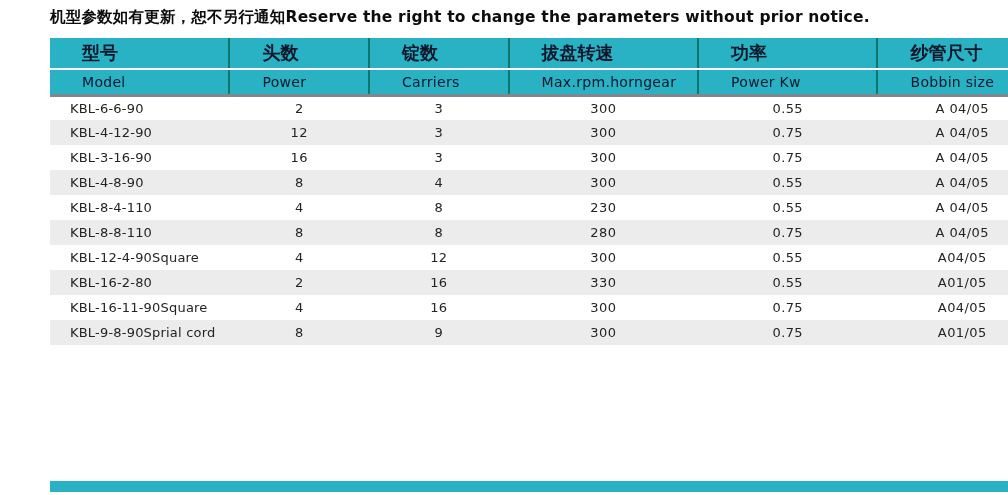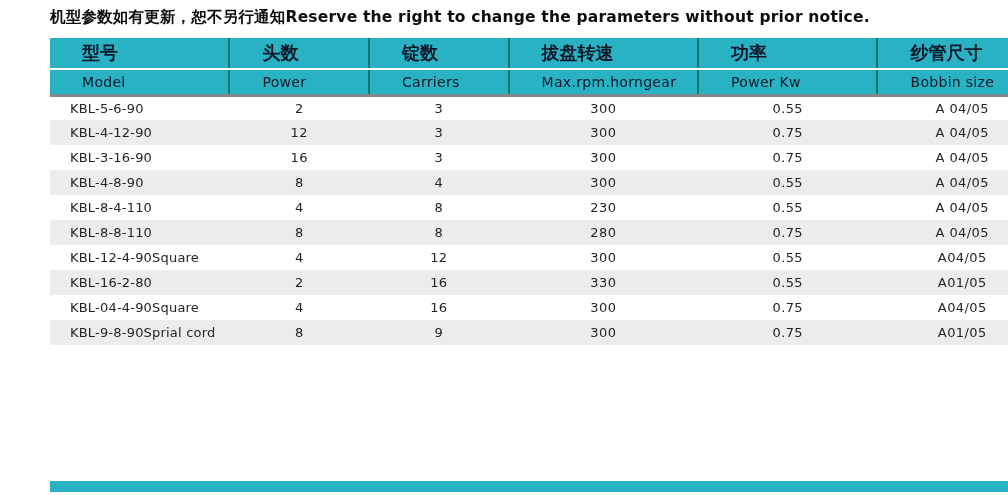--- a/index.html
+++ b/index.html
@@ -117,21 +117,21 @@
           <th>Model</th>
           <th>Power</th>
           <th>Carriers</th>
           <th>Max.rpm.horngear</th>
           <th>Power Kw</th>
           <th>Bobbin size</th>
         </tr>
       </thead>
       <tbody>
           <tr>
-            <td>KBL-5-6-90</td>
+            <td>KBL-6-6-90</td>
             <td>2</td>
             <td>3</td>
             <td>300</td>
             <td>0.55</td>
             <td>A 04/05</td>
           </tr>
           <tr>
             <td>KBL-4-12-90</td>
             <td>12</td>
             <td>3</td>
@@ -181,21 +181,21 @@
           </tr>
           <tr>
             <td>KBL-16-2-80</td>
             <td>2</td>
             <td>16</td>
             <td>330</td>
             <td>0.55</td>
             <td>A01/05</td>
           </tr>
           <tr>
-            <td>KBL-04-4-90Square</td>
+            <td>KBL-16-11-90Square</td>
             <td>4</td>
             <td>16</td>
             <td>300</td>
             <td>0.75</td>
             <td>A04/05</td>
           </tr>
           <tr>
             <td>KBL-9-8-90Sprial cord</td>
             <td>8</td>
             <td>9</td>

